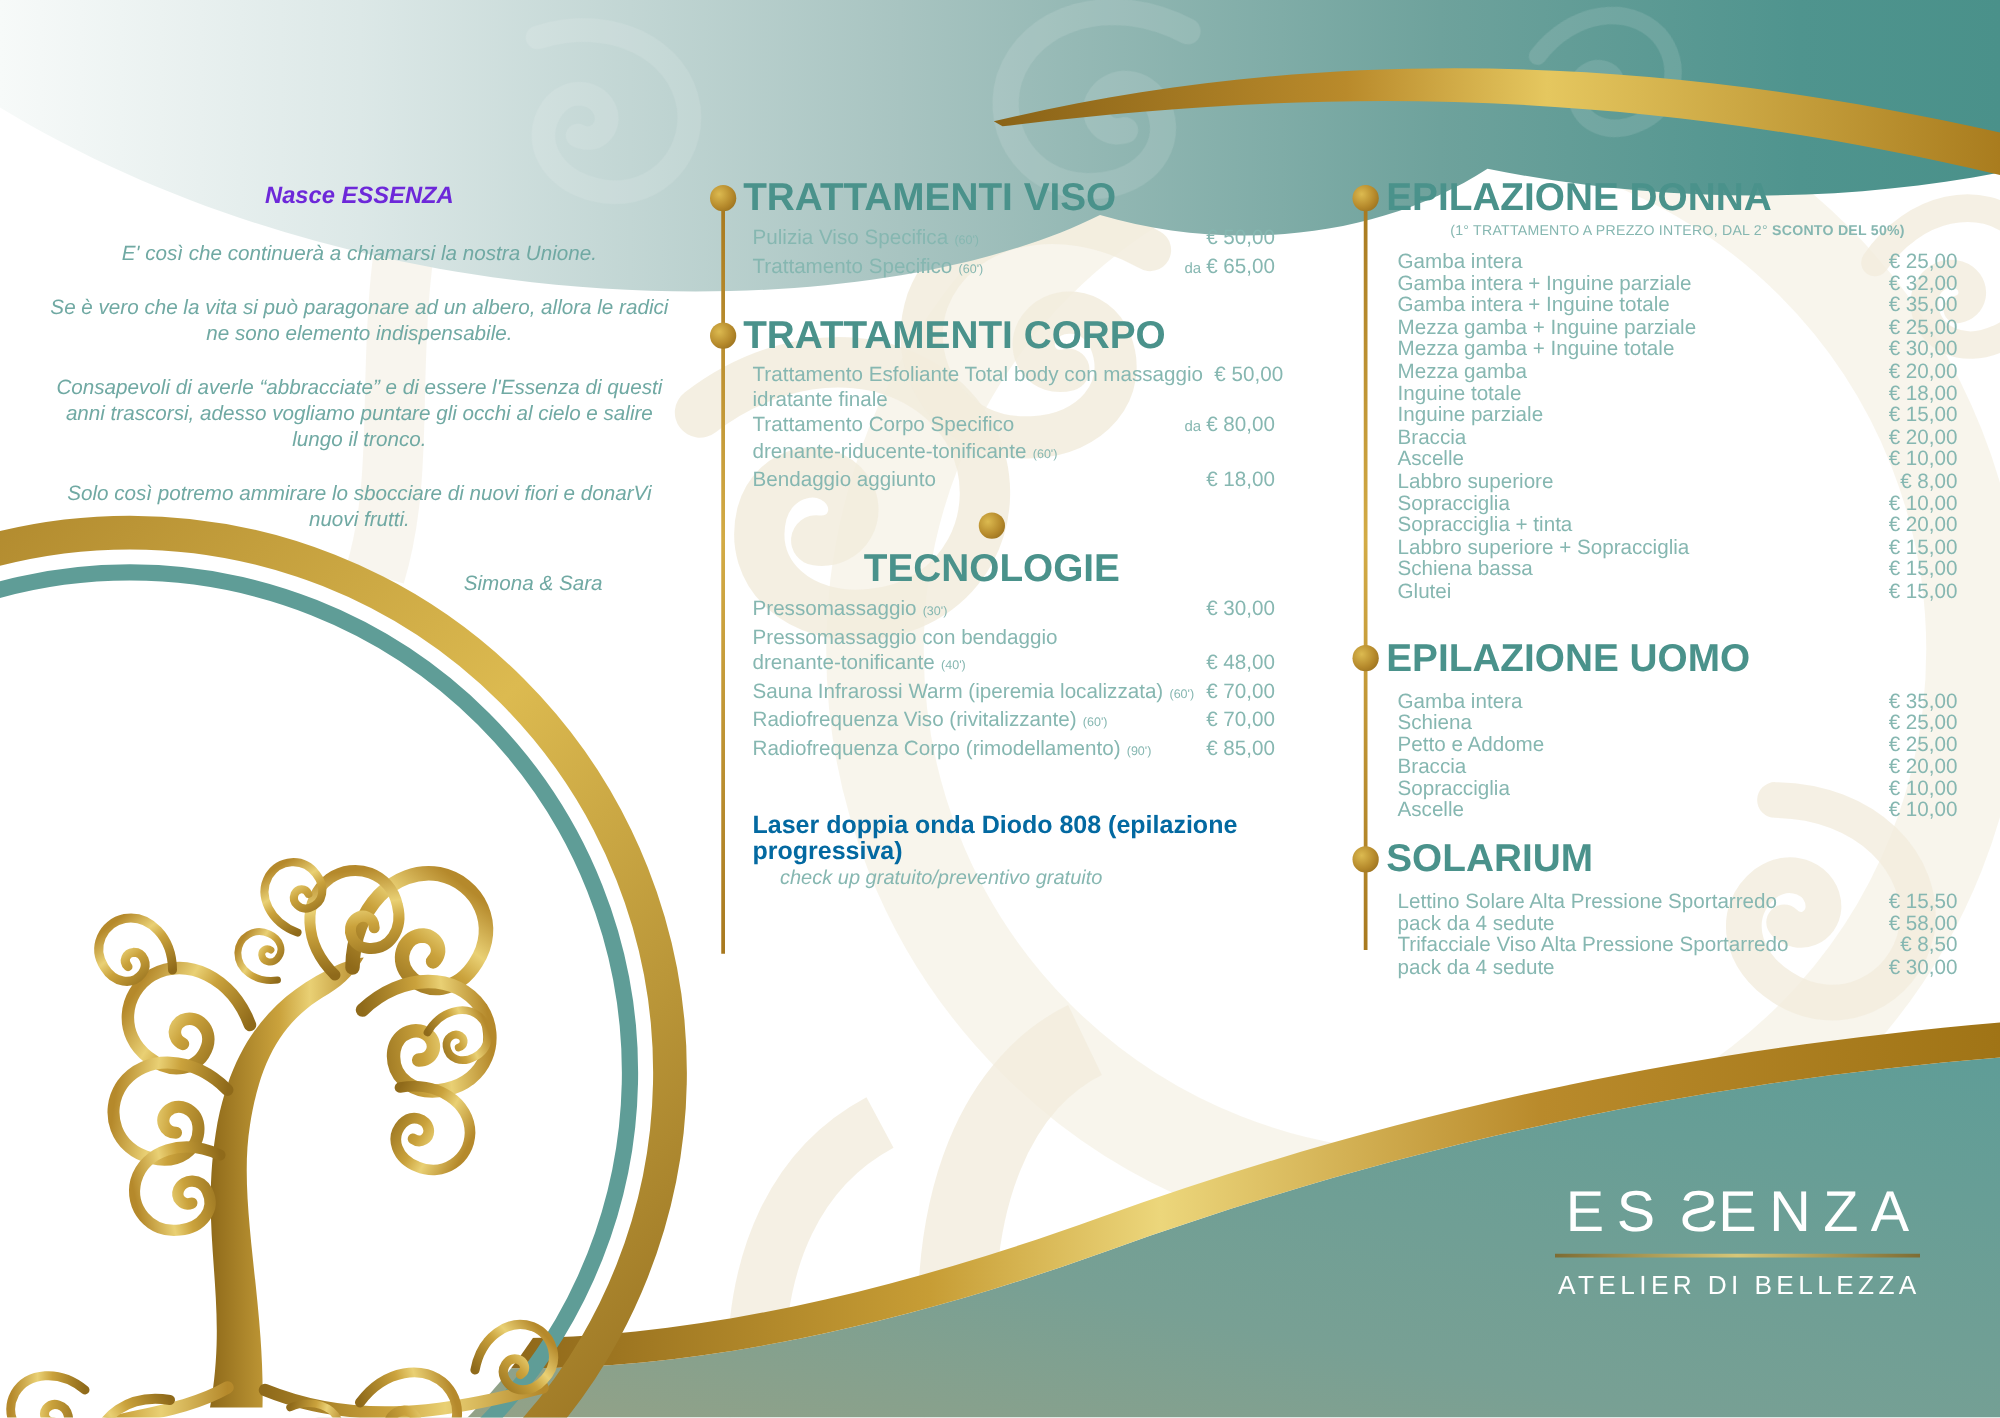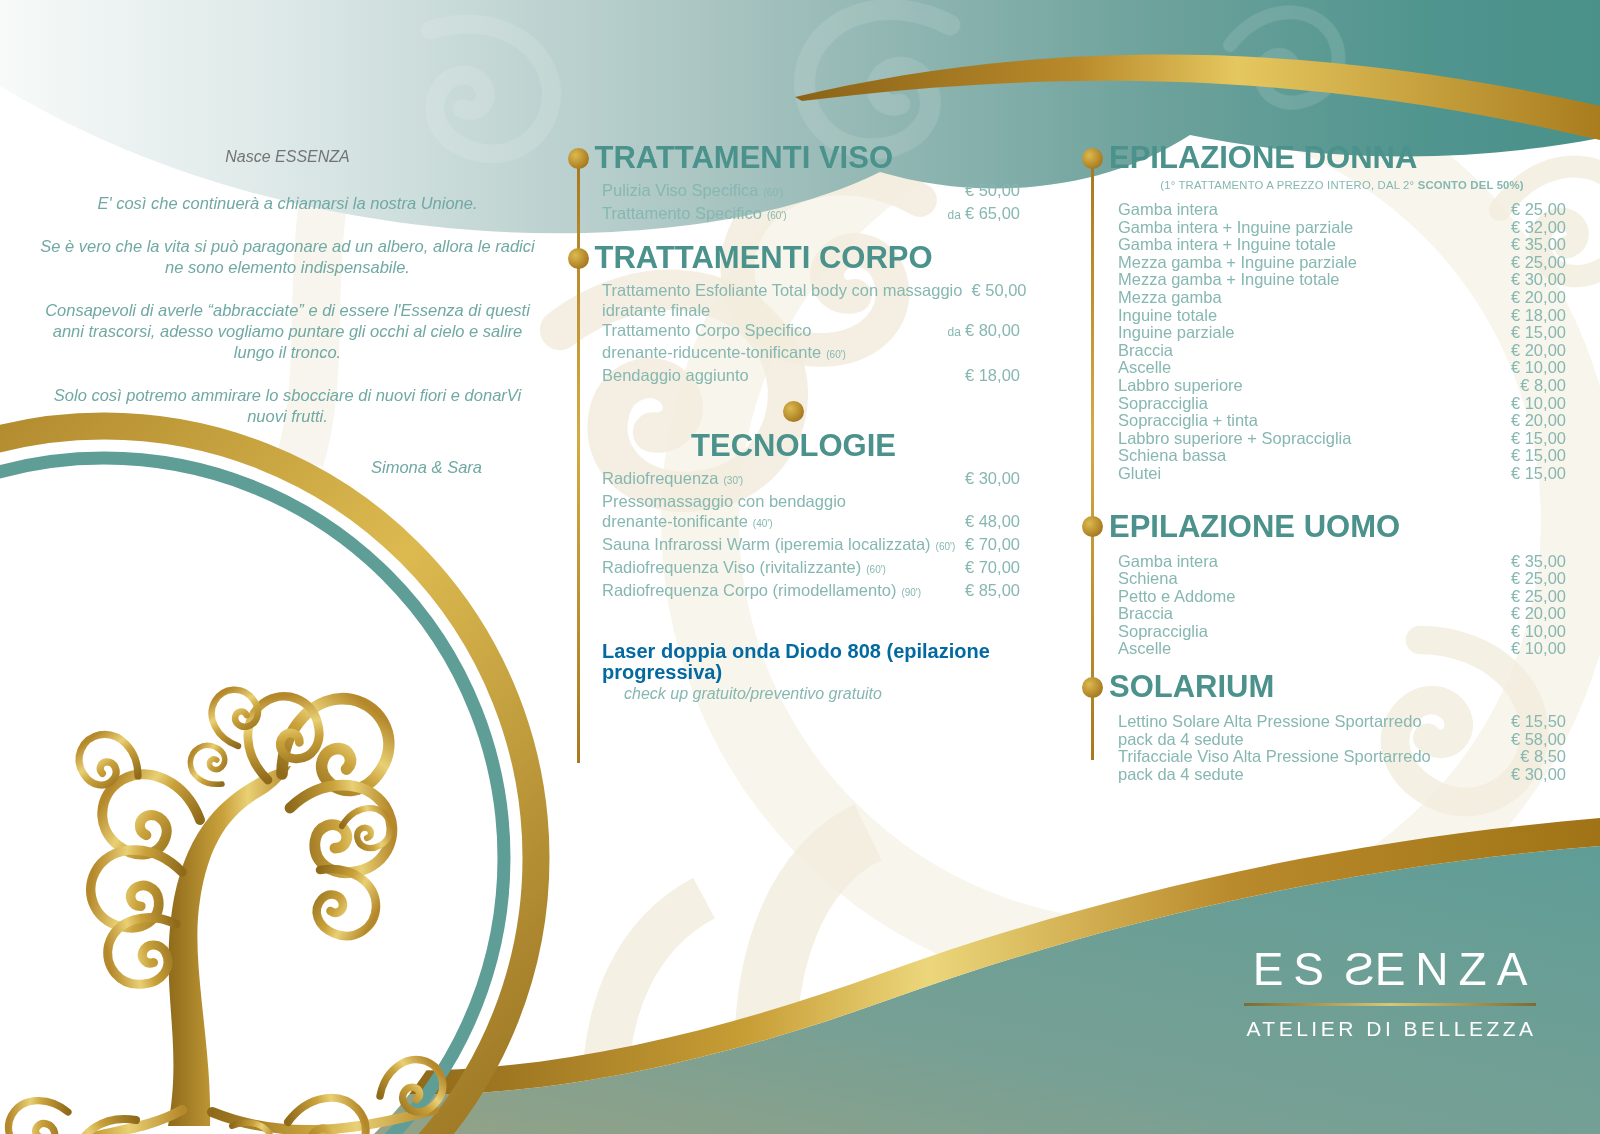--- a/index.html
+++ b/index.html
@@ -5,21 +5,21 @@
   html,body{margin:0;padding:0;}
   body{
     width:1600px;height:1134px;position:relative;overflow:hidden;
     background:#ffffff;font-family:"Liberation Sans",sans-serif;
   }
   #bg-svg{position:absolute;left:0;top:0;width:1600px;height:1134px;z-index:0;}
 
   
   .intro{position:absolute;left:35px;top:146px;width:505px;z-index:2;
     text-align:center;color:#70a9a3;font-style:italic;font-size:16.5px;line-height:21px;}
-  .intro .t{font-size:16px;font-weight:normal;color:#737373;margin:0 0 26px;}
+  .intro .t{font-size:19px;font-weight:bold;color:#6d28d9;margin:0 0 26px;}
   .intro p{margin:0 0 22px;}
   .intro .sig{text-align:right;padding-right:58px;margin-top:30px;}
 
   
   .vline{position:absolute;width:3px;z-index:1;
     background:linear-gradient(180deg,#a8791f,#d3ab45 45%,#a8791f);}
   #vline-mid{left:577px;top:163px;height:600px;}
   #vline-right{left:1091px;top:163px;height:597px;}
 
   
@@ -37,21 +37,21 @@
   .mrow{display:flex;align-items:baseline;padding-left:35px;color:#86b7b1;
     font-size:16.5px;line-height:20px;}
   #col-right .mrow{font-size:16.5px;line-height:17.6px;padding-left:37px;}
   .nm{white-space:nowrap;}
   .dur{font-size:10px;margin-left:5px;white-space:nowrap;}
   .fill{flex:1;}
   .pfx{font-size:12px;margin-right:4px;}
   .price{white-space:nowrap;}
   .ind{padding-left:127px;}
 
-  .m-gap-corpo{margin-top:14px;}
+  .m-gap-corpo{margin-top:24px;}
   .m-gap-tec{margin-top:16px;flex-direction:column;}
   .rows{margin-top:4px;}
   #col-right .rows{margin-top:8px;}
 
   .laser{margin-top:38px;padding-left:35px;}
   .laser .b{font-weight:bold;color:#0369a1;font-size:20px;line-height:21px;}
   .laser .i{font-style:italic;color:#86b7b1;font-size:16px;padding-left:22px;margin-top:2px;}
 
   .note{padding-left:37px;font-size:11.3px;line-height:16px;color:#86b7b1;
     letter-spacing:0.2px;margin:1px 0 3px;white-space:nowrap;}
@@ -245,21 +245,21 @@
         <span class="price">€ 18,00</span>
       </div>
   </div>
 
   <div class="sec-h m-gap-tec">
     <span class="bullet"></span>
     <span class="ttl">TECNOLOGIE</span>
   </div>
   <div class="rows">
     <div class="mrow">
-        <span class="nm">Radiofrequenza</span>
+        <span class="nm">Pressomassaggio</span>
         <span class="dur">(30')</span>
         <span class="fill"></span>
         <span class="price">€ 30,00</span>
       </div>
     <div class="mrow">
         <span class="nm">Pressomassaggio con bendaggio</span>
         <span class="dur"></span>
         <span class="fill"></span>
         <span class="price"></span>
       </div>

